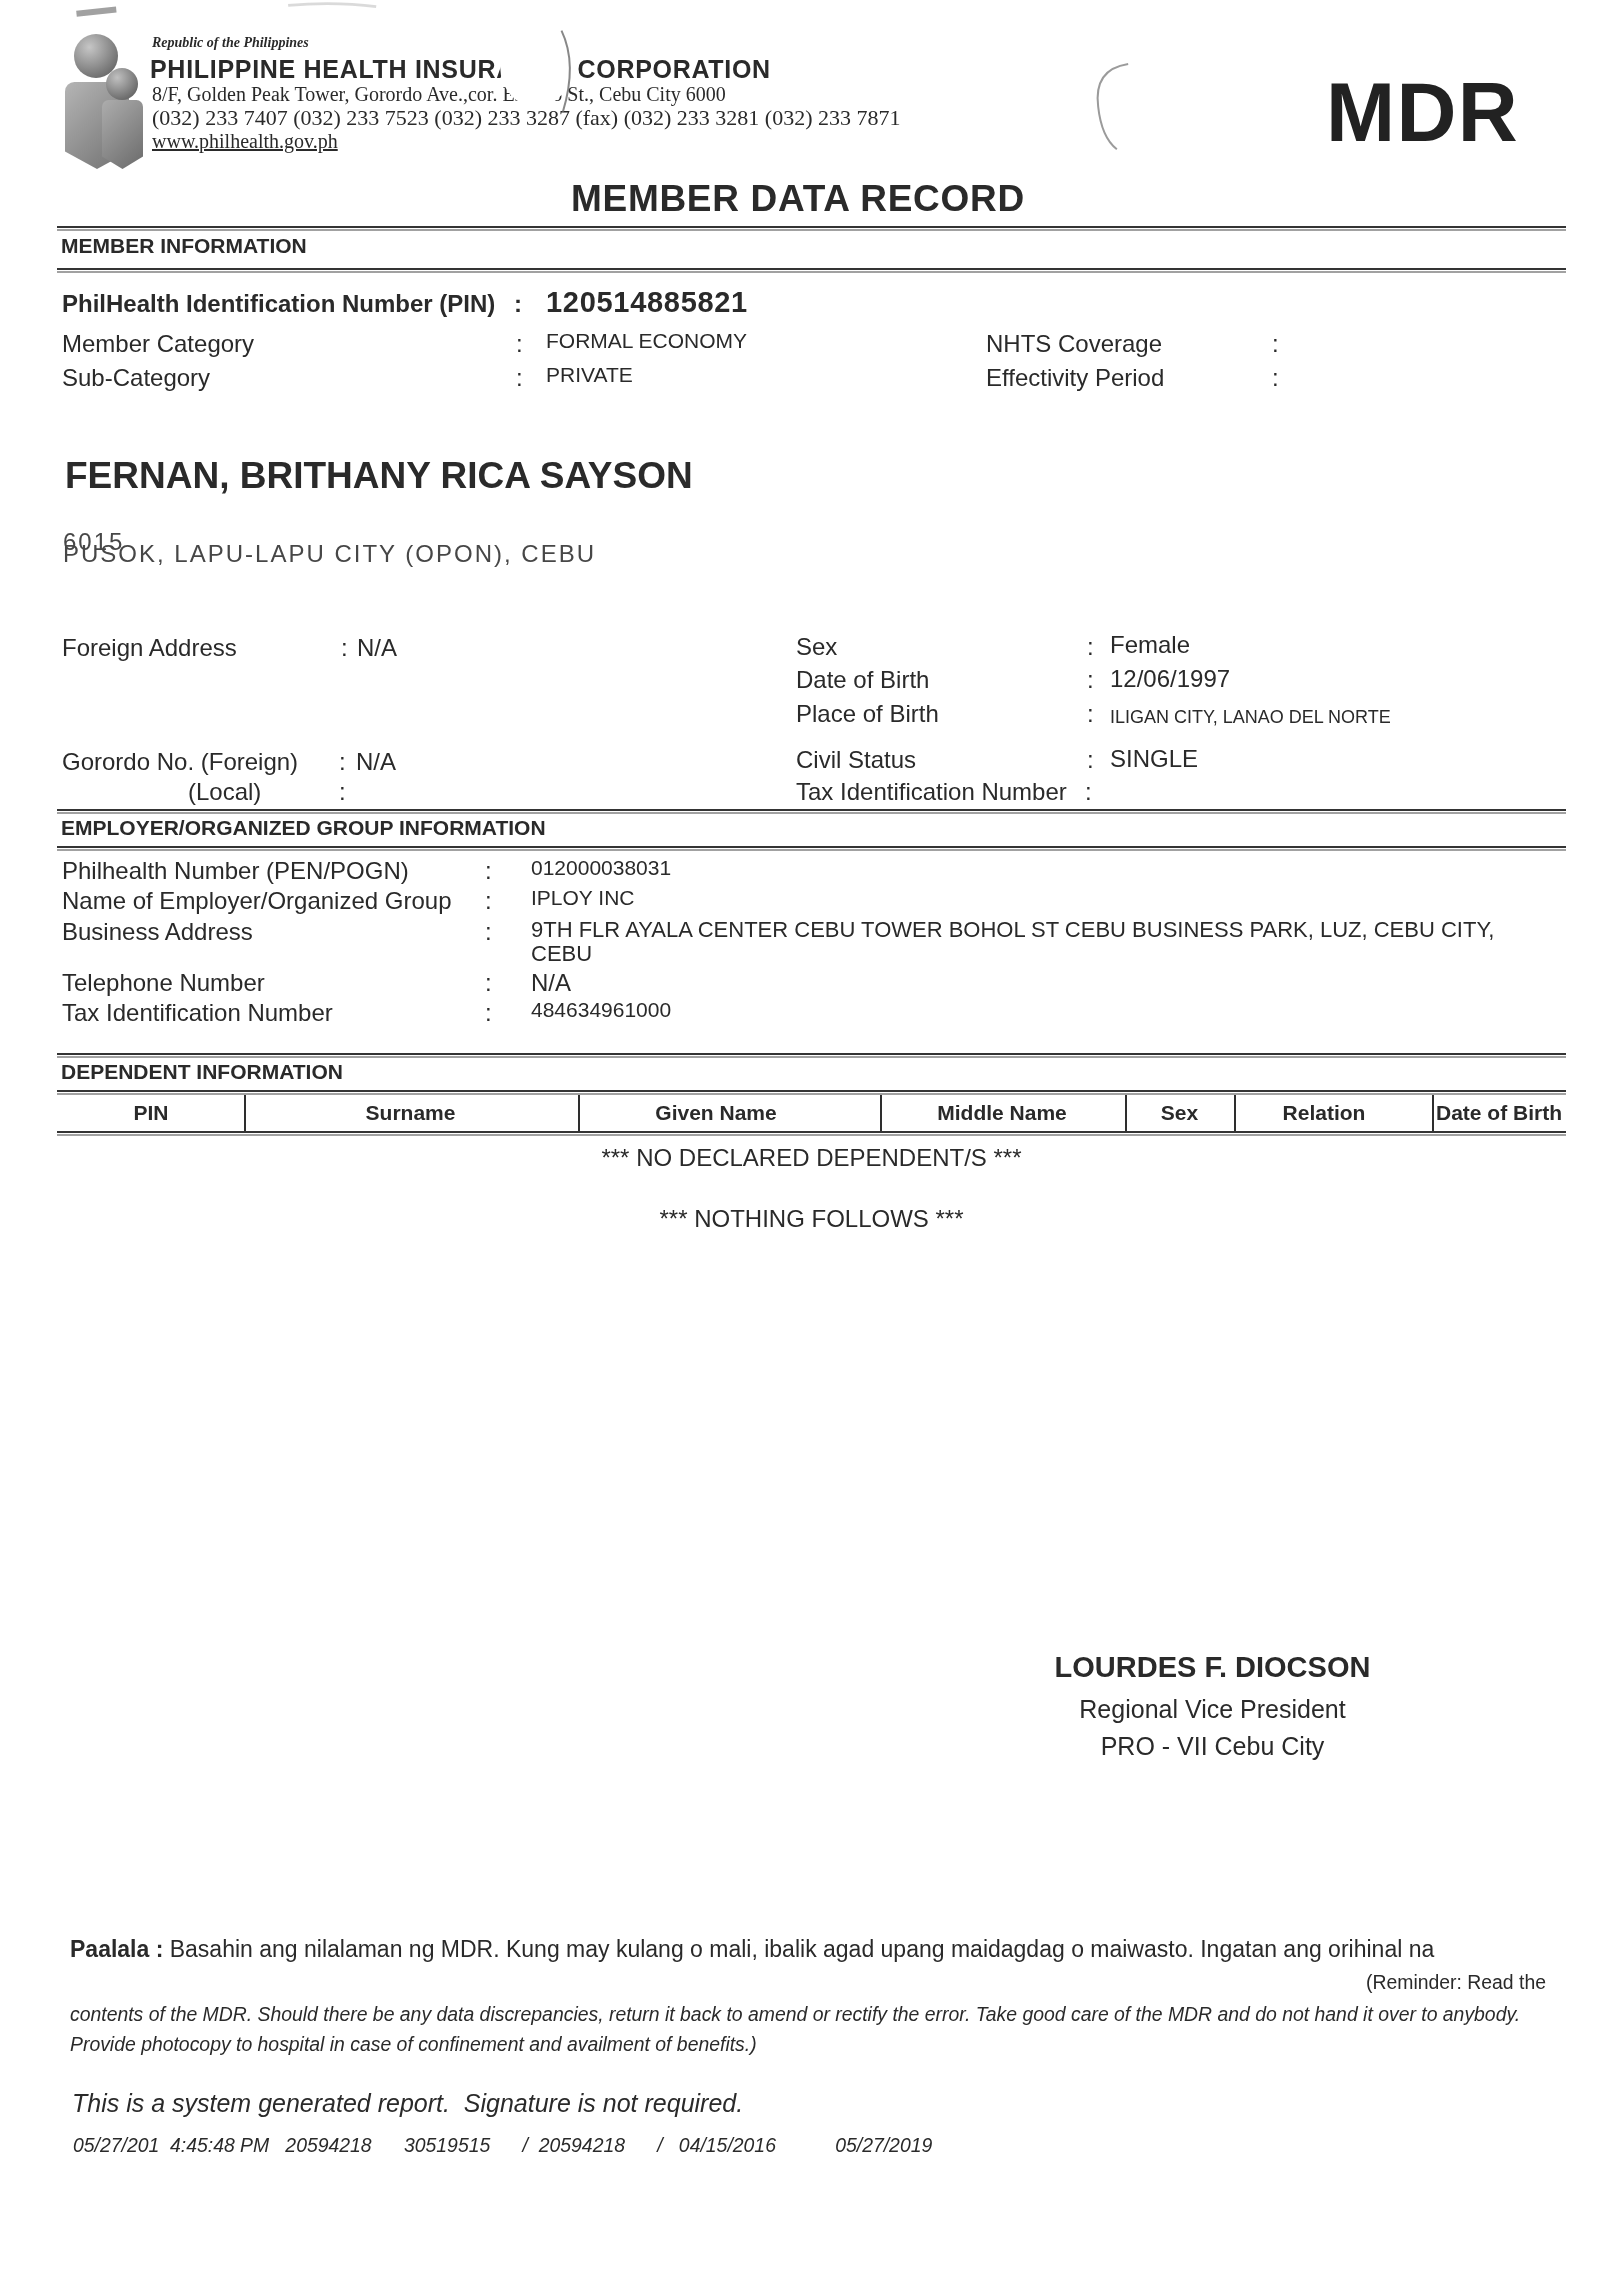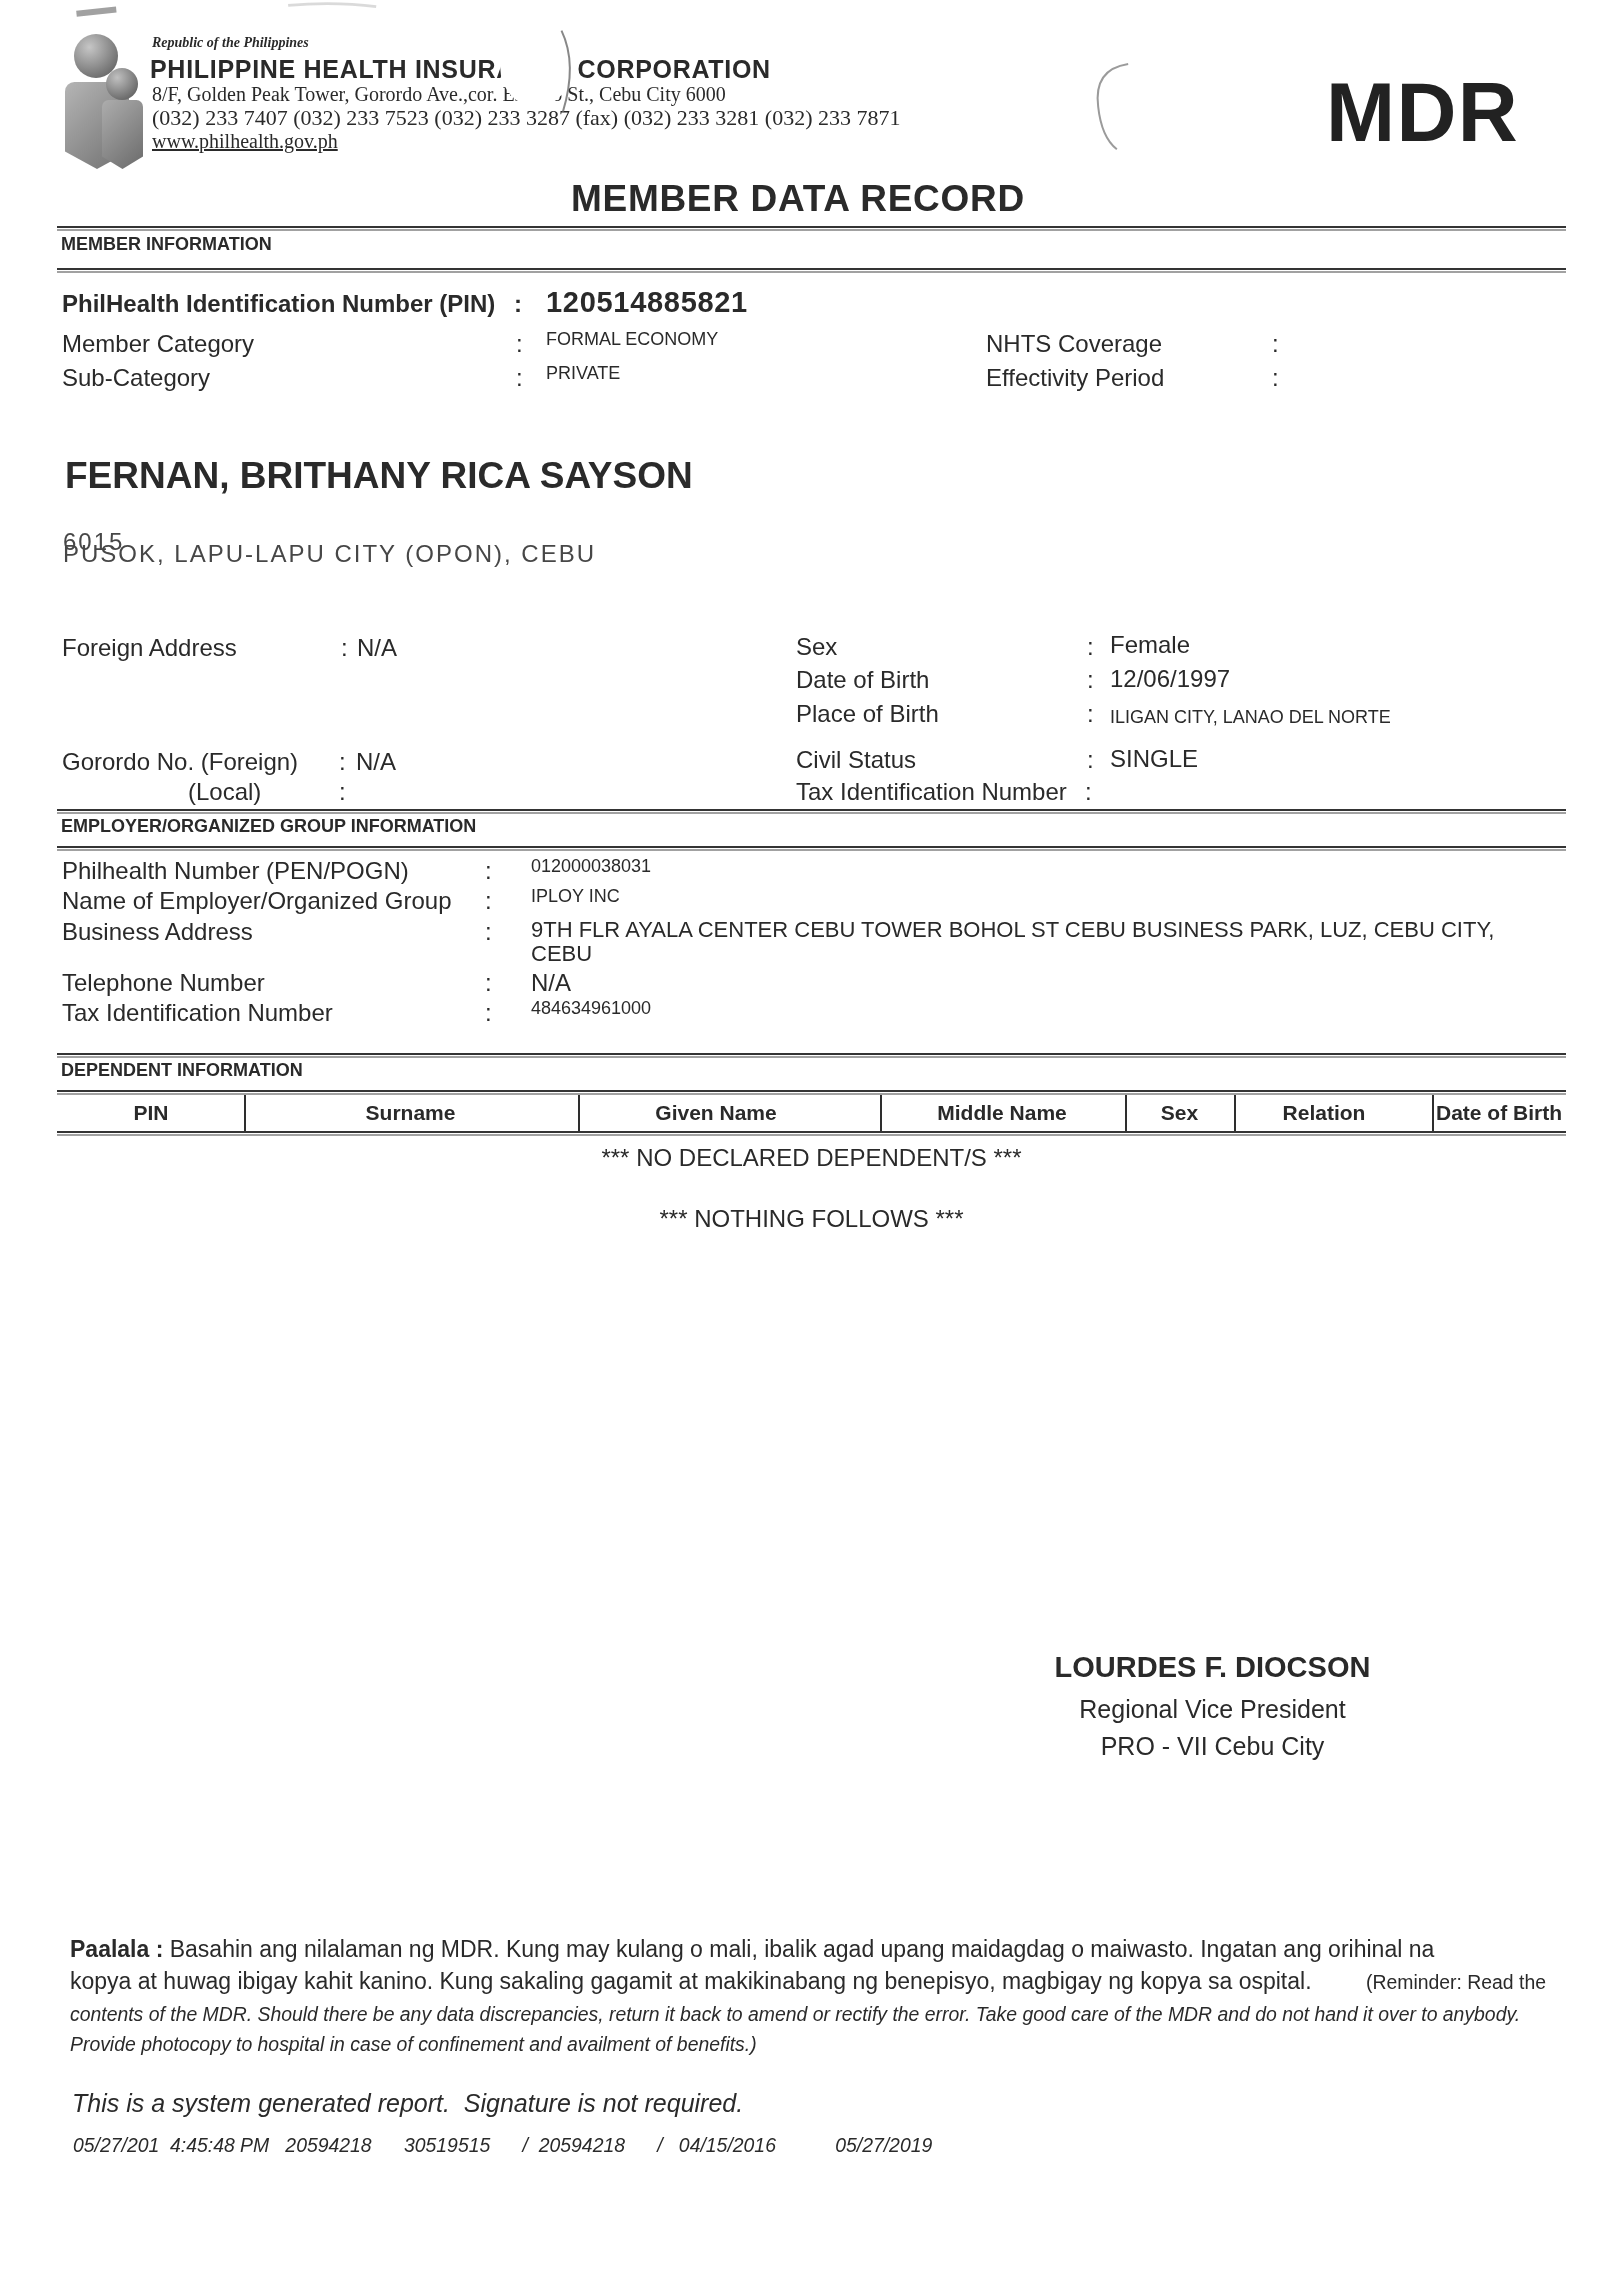--- a/index.html
+++ b/index.html
@@ -9,21 +9,21 @@
     font-family:"Liberation Sans", sans-serif;
     overflow:hidden;
   }
   .t { position:absolute; white-space:pre; line-height:1.12; }
   .b { font-weight:bold; }
   .i { font-style:italic; }
   .serif { font-family:"Liberation Serif", serif; }
   .u { text-decoration:underline; }
   .ctr { text-align:center; }
   .f21{font-size:14px} .f27{font-size:18px} .f29{font-size:19.4px} .f30{font-size:20px} .f33{font-size:22px} .f34{font-size:23px} .f36{font-size:24px}
-  .f37{font-size:18px} .f38{font-size:25px} .f44{font-size:29px} .f50{font-size:37px}
+  .f37{font-size:21px} .f38{font-size:25px} .f44{font-size:29px} .f50{font-size:37px}
   .f56{font-size:37px} .f125{font-size:83px}
   .rule {
     position:absolute; left:57px; width:1509px; height:4.7px;
     background:linear-gradient(#343434 0 2px, transparent 2px 3.3px, rgba(130,130,130,.75) 3.3px 4.7px);
   }
   .vline { position:absolute; width:2px; background:#2e2e2e; }
   .cell { position:absolute; text-align:center; font-weight:bold; font-size:21px; top:1101px; }
   .logo { position:absolute; left:65px; top:29px; width:87px; height:144px; }
   .logo div { position:absolute; }
   .head-a { left:9.4px; top:5.3px; width:44px; height:44px; border-radius:50%;
@@ -172,20 +172,20 @@
 
 <div class="t f36 ctr" style="left:57px; top:1145px; width:1509px;">*** NO DECLARED DEPENDENT/S ***</div>
 <div class="t f36 ctr" style="left:57px; top:1206px; width:1509px;">*** NOTHING FOLLOWS ***</div>
 
 <div class="sig b f44" style="top:1651px;">LOURDES F. DIOCSON</div>
 <div class="sig f38" style="top:1695px;">Regional Vice President</div>
 <div class="sig f38" style="top:1732px;">PRO - VII Cebu City</div>
 
 <div class="t f34" style="left:70px; top:1937px;"><span class="b">Paalala :</span><span> Basahin ang nilalaman ng MDR. Kung may kulang o mali, ibalik agad upang maidagdag o maiwasto. Ingatan ang orihinal na</span></div>
 
-<div class="t f34" style="left:70px; top:1969px; width:1529px;"><span>kopya at huwag ibigay kahit kanino. Kung sakaling gagamit at makikinabang ng benepisyo, magbigay ng kopya sa ospital.</span><span class="overlap">(Reminder: Read the</span></div>
+<div class="t f34" style="left:70px; top:1969px; width:1529px;"><span class="overlap">(Reminder: Read the</span></div>
 
 <div class="t i f29" style="left:70px; top:2004px;">contents of the MDR. Should there be any data discrepancies, return it back to amend or rectify the error. Take good care of the MDR and do not hand it over to anybody.</div>
 <div class="t i f29" style="left:70px; top:2034px;">Provide photocopy to hospital in case of confinement and availment of benefits.)</div>
 
 <div class="t i f38" style="left:72px; top:2089px;">This is a system generated report.  Signature is not required.</div>
 <div class="t i f29" style="left:73px; top:2135px;">05/27/201  4:45:48 PM   20594218      30519515      /  20594218      /   04/15/2016           05/27/2019</div>
 
 
 </body></html>

